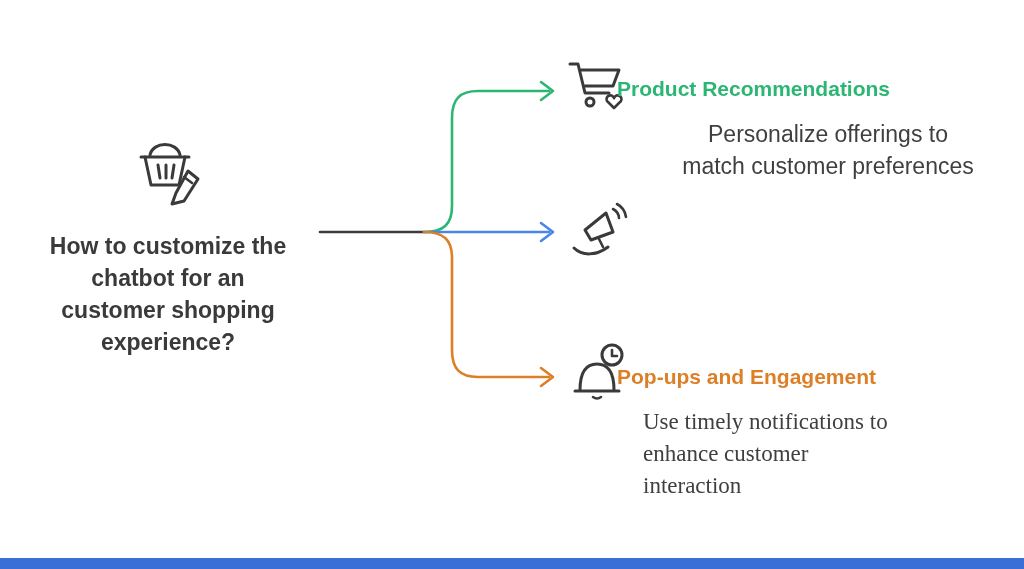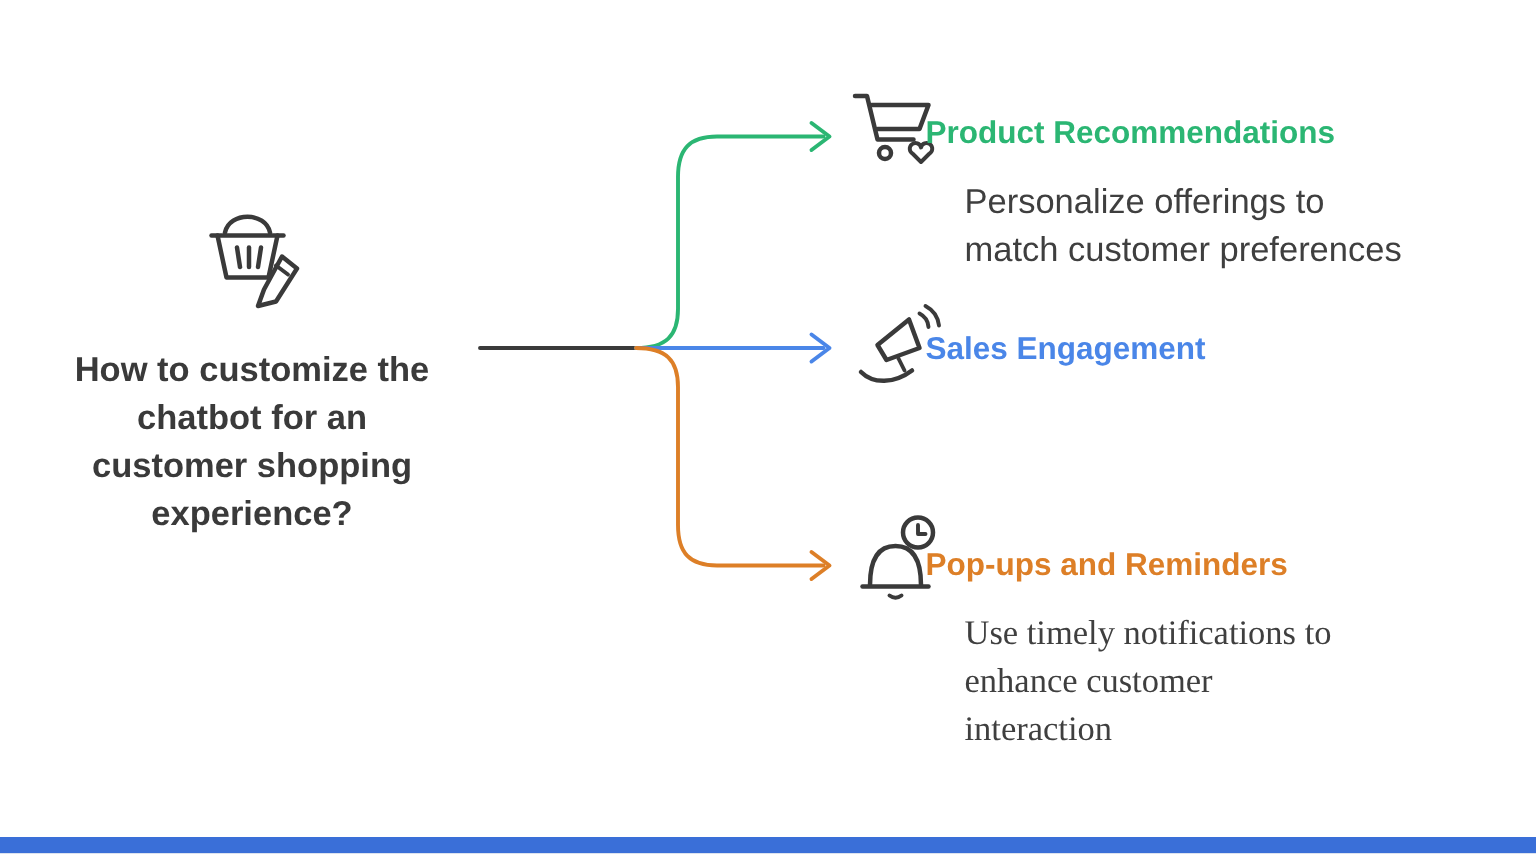--- a/index.html
+++ b/index.html
@@ -22,21 +22,21 @@
   .connectors{position:absolute;left:0;top:0;width:1024px;height:569px;pointer-events:none;}
   .item-title{
     position:absolute;left:617px;width:370px;
     font-size:21px;font-weight:700;line-height:30px;
   }
   .item-desc{
     position:absolute;left:643px;width:370px;
     font-size:23px;font-weight:400;line-height:32px;
     color:#3f3f3f;white-space:pre-line;
   }
-  .t1{top:74px;} .d1{top:118px;}
+  .t1{top:74px;} .d1{top:118px;text-align:center;}
   .t2{top:218px;} .d2{top:262px;}
   .t3{top:362px;} .d3{top:406px;font-family:Liberation Serif, serif;}
   .b-icon{position:absolute;}
   .i1{left:566px;top:56px;width:66px;height:64px;}
   .i2{left:568px;top:202px;width:62px;height:60px;}
   .i3{left:566px;top:342px;width:64px;height:62px;}
   .footer-bar{
     position:absolute;left:0;right:0;bottom:0;height:11px;
   }
   svg{display:block;width:100%;height:100%;}
@@ -96,32 +96,31 @@
   <div class="b-icon i2">
     <svg viewBox="0 0 62 60">
       <path class="stroke" d="M17,28 L38,11 L45,30 L23,38 Z"></path>
       <path class="stroke-thin" d="M31,37 L35,45"></path>
       <path class="stroke-thin" d="M45,7 A11,11 0 0 1 51,16"></path>
       <path class="stroke-thin" d="M49,2 A17,17 0 0 1 58,15"></path>
       <path class="stroke" d="M6,46 C14,54 28,54 40,45"></path>
     </svg>
   </div>
 
-  <div class="item-title t2" style="color: rgb(74, 134, 232);">Sales Engagement</div>
 
   <div class="b-icon i3">
     <svg viewBox="0 0 64 62">
       <path class="stroke" d="M14,48 C14,30 20,22 31,22 C42,22 48,30 48,48"></path>
       <path class="stroke" d="M9,49 H53"></path>
       <path class="stroke-thin" d="M27,55 Q31,58 35,55"></path>
       <circle class="whitefill" cx="46" cy="13" r="10"></circle>
       <path class="stroke-thin" d="M46,8 V14 H51"></path>
     </svg>
   </div>
 
-  <div class="item-title t3" style="color: rgb(221, 127, 39);">Pop-ups and Reminders</div>
+  <div class="item-title t3" style="color: rgb(221, 127, 39);">Pop-ups and Engagement</div>
   <div class="item-desc d3">Use timely notifications to
 enhance customer
 interaction</div>
 
   <div class="footer-bar" style="background-color: rgb(58, 111, 216);"></div>
 
 </div>
 
 </body></html>

